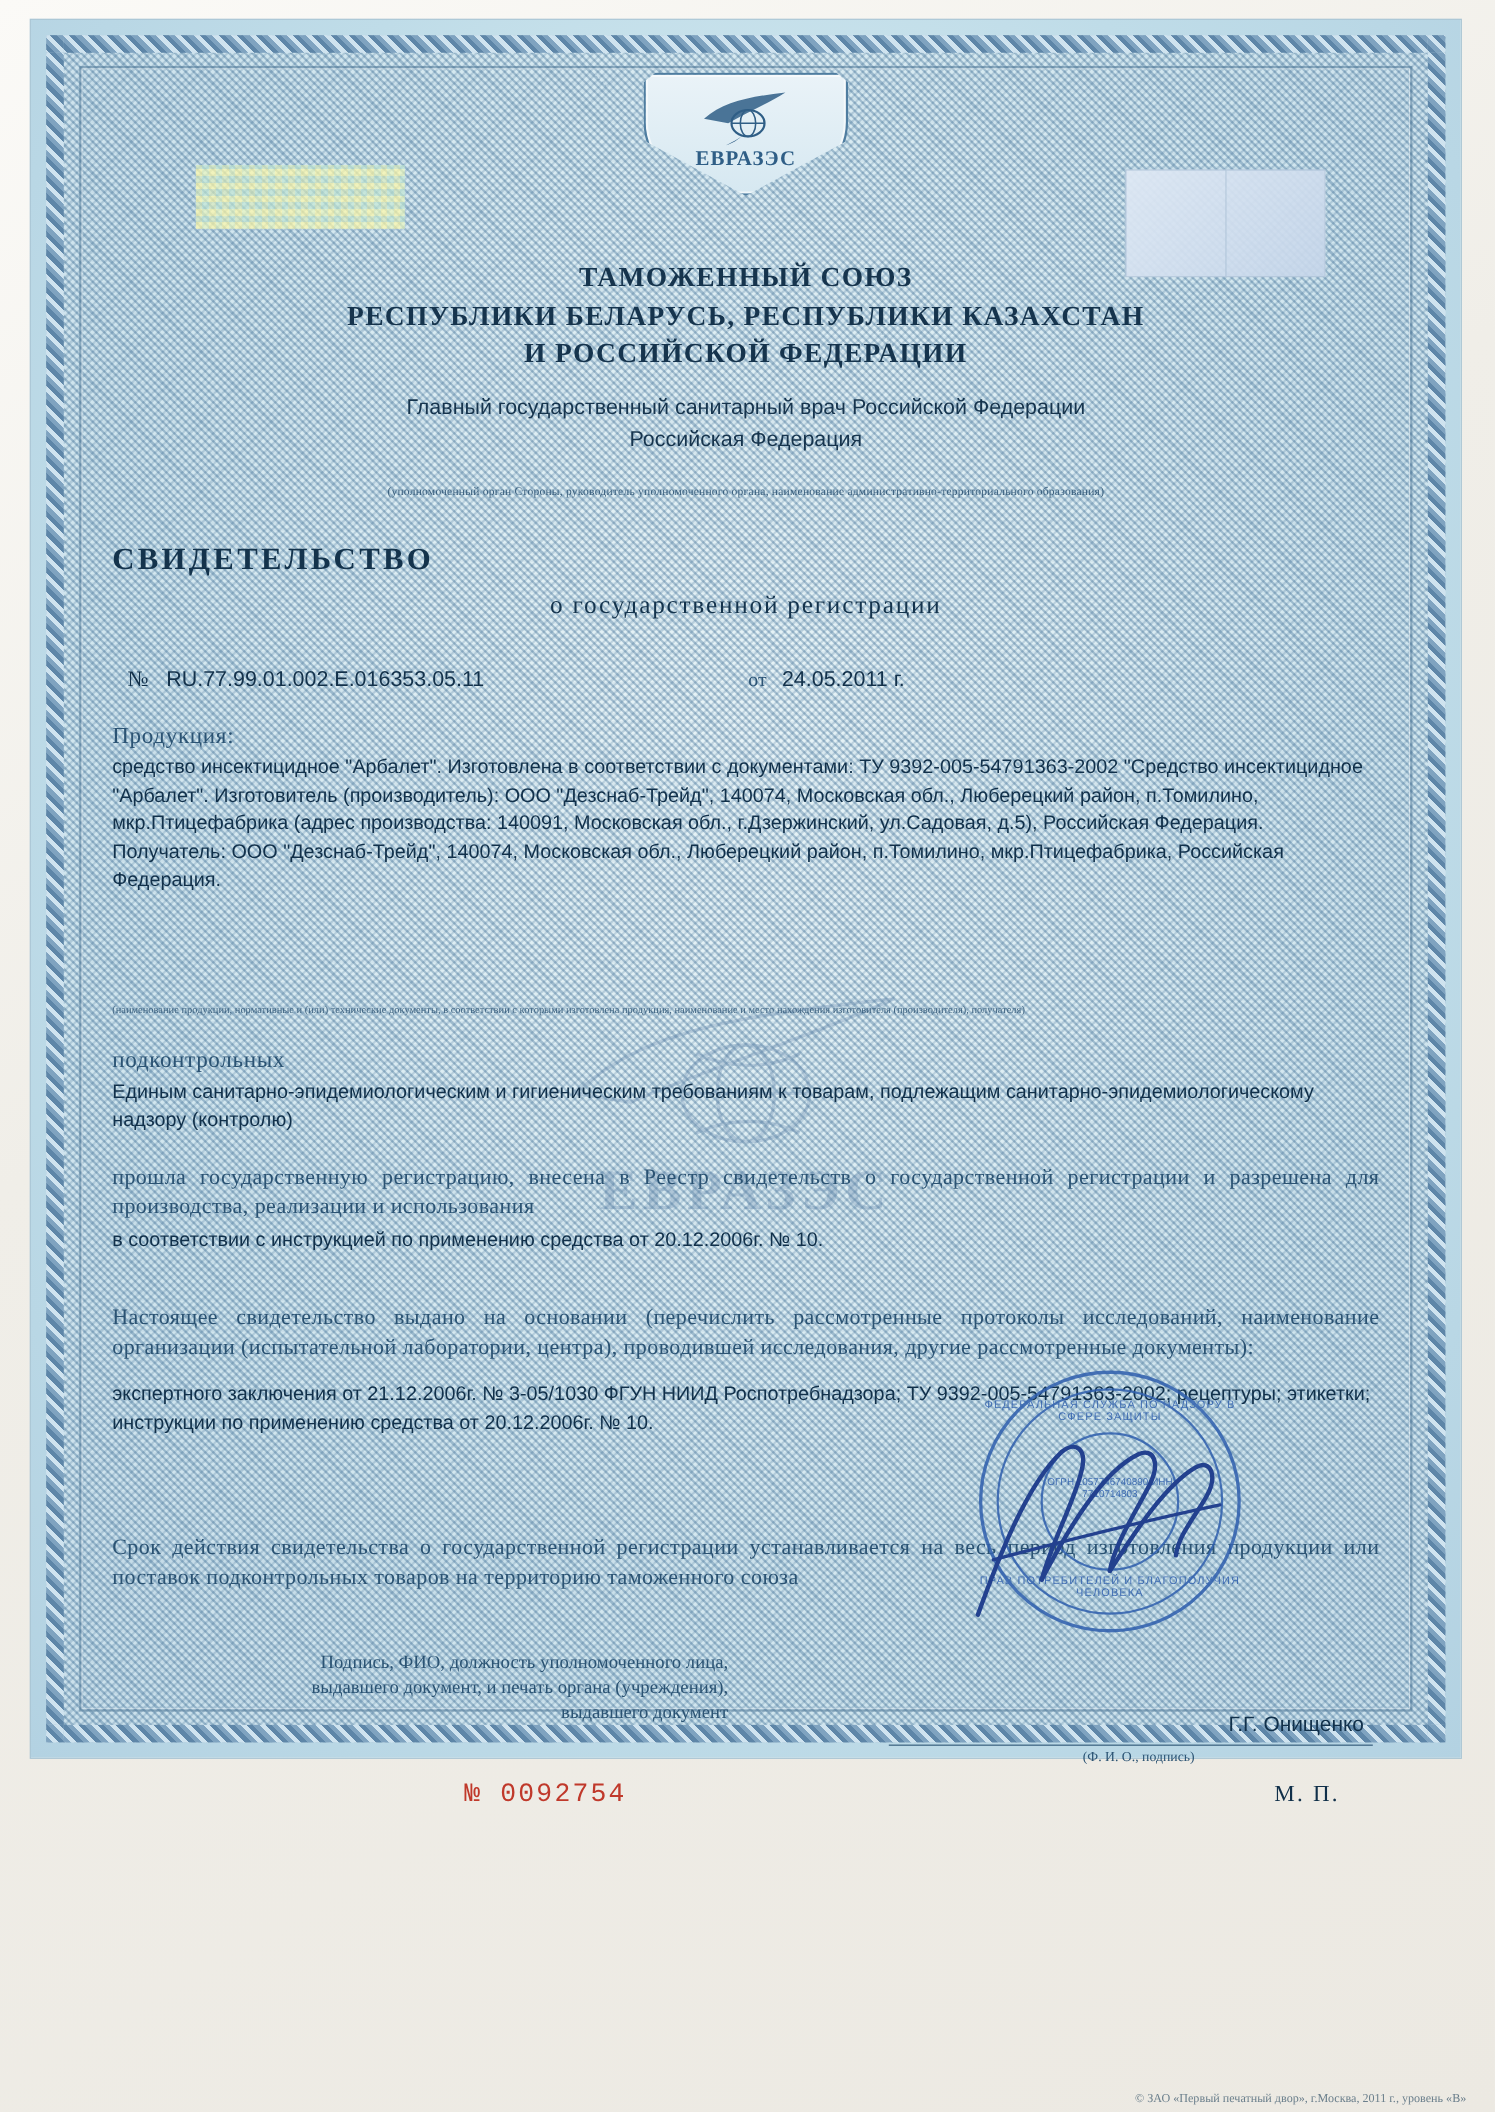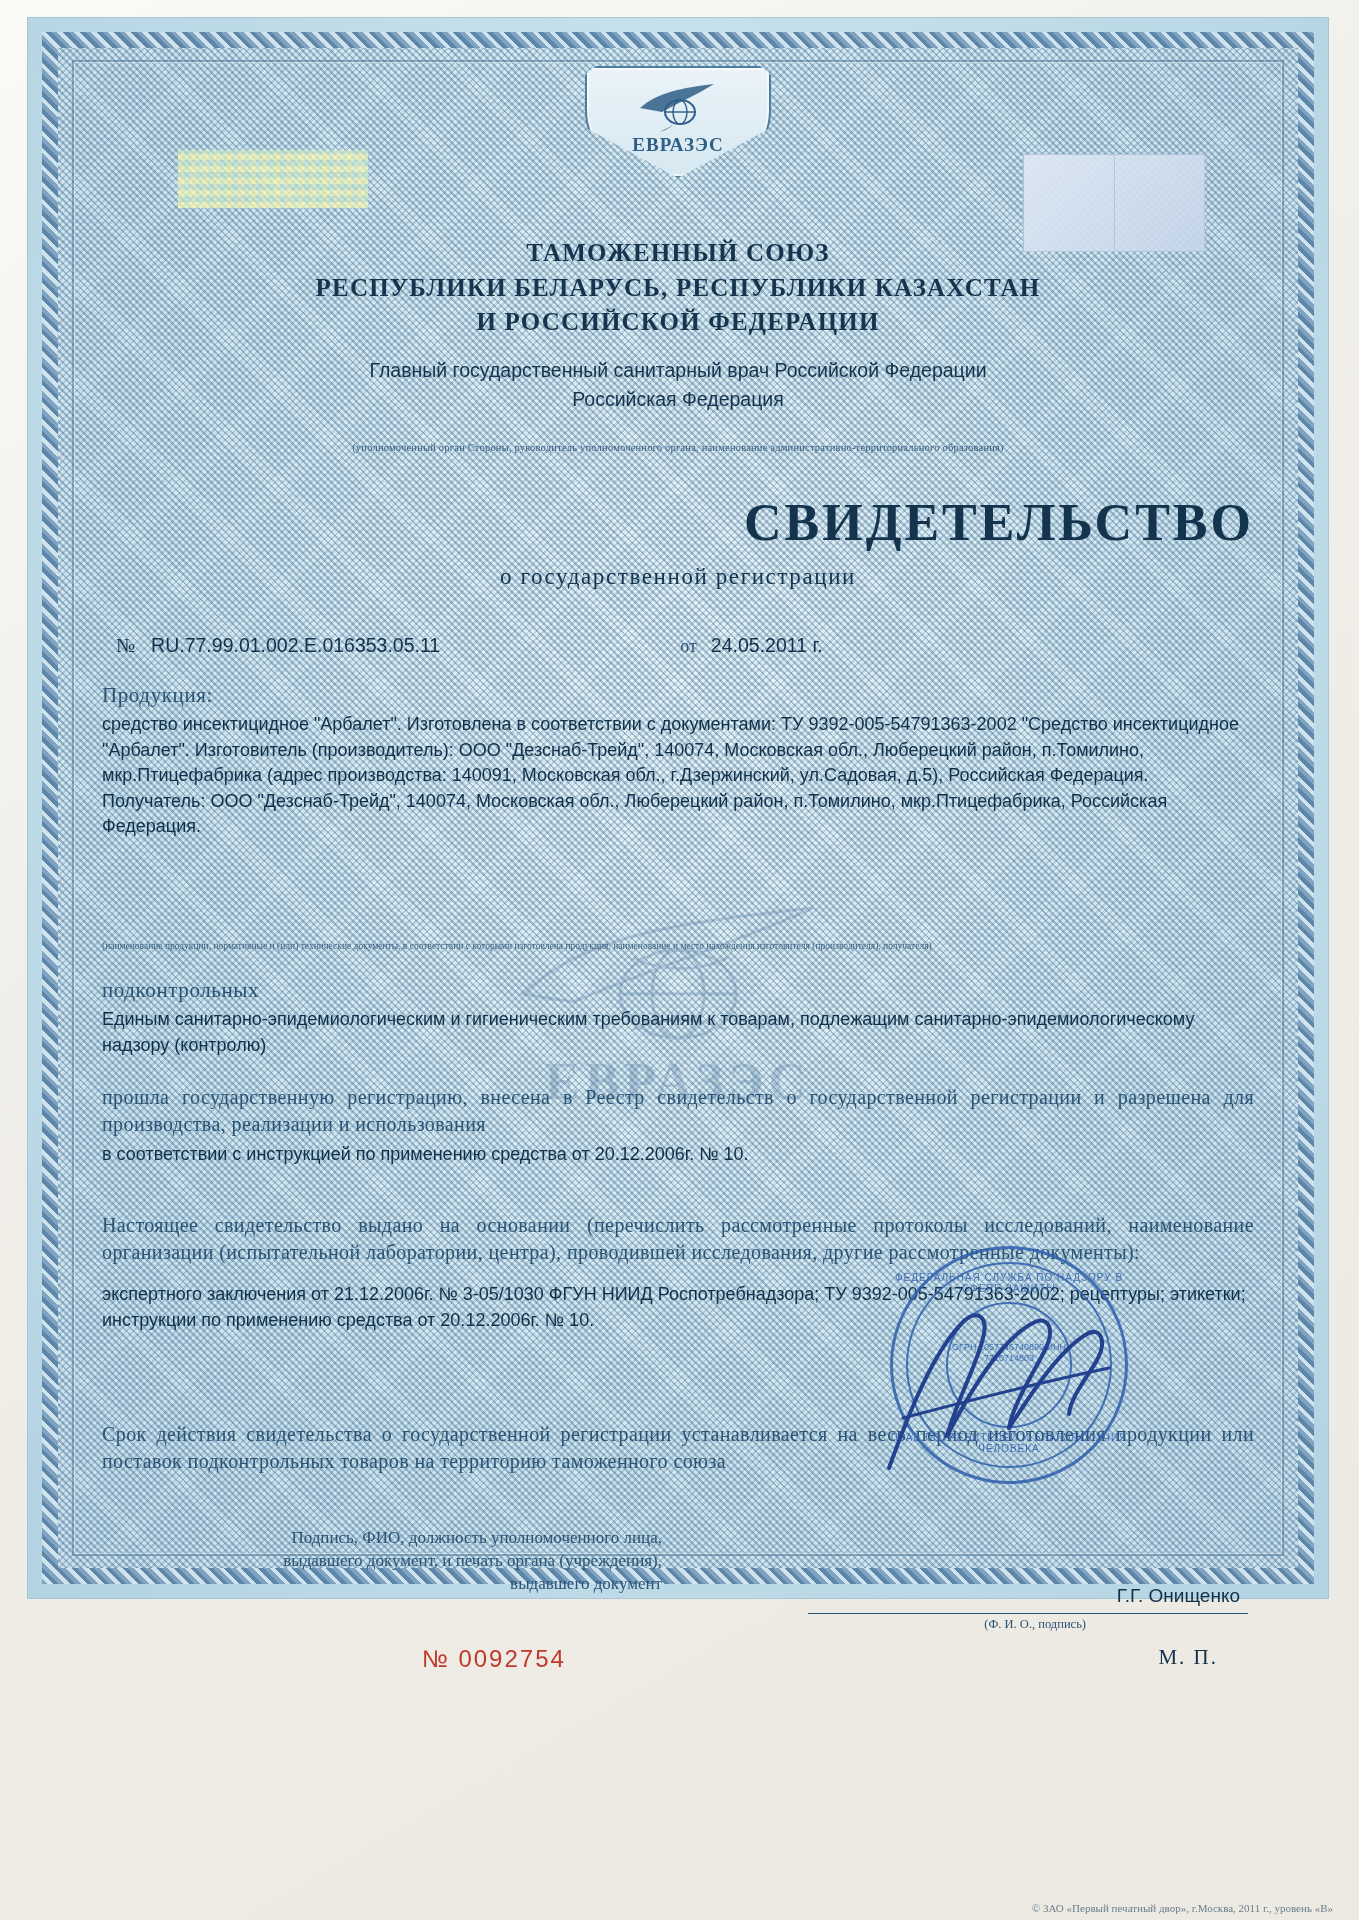--- a/index.html
+++ b/index.html
@@ -174,24 +174,24 @@
   .caption-small {
     text-align: center;
     font-family: "Liberation Serif", serif;
     font-size: 10.5px;
     color: #3a5f7d;
     margin-top: 28px;
     letter-spacing: .2px;
   }
 
   .doc-title {
-    text-align: right;
+    text-align: left;
     font-family: "Liberation Serif", serif;
     font-weight: bold;
-    font-size: 52px;
+    font-size: 28px;
     letter-spacing: 3px;
     color: #14334c;
     margin-top: 40px;
   }
   .doc-subtitle {
     text-align: center;
     font-family: "Liberation Serif", serif;
     font-size: 23px;
     letter-spacing: 1.6px;
     color: #14334c;
@@ -287,21 +287,21 @@
     right: 168px;
     top: 90px;
     font-family: "Liberation Serif", serif;
     font-size: 12.5px;
     color: #2b5373;
   }
   .blank-number {
     position: absolute;
     left: 320px;
     top: 118px;
-    font-family: Liberation Sans, sans-serif;
+    font-family: Liberation Mono, monospace;
     font-size: 24px;
     letter-spacing: 2px;
     color: #c0392b;
   }
   .mp {
     position: absolute;
     right: 36px;
     top: 118px;
     font-family: "Liberation Serif", serif;
     font-size: 21px;

